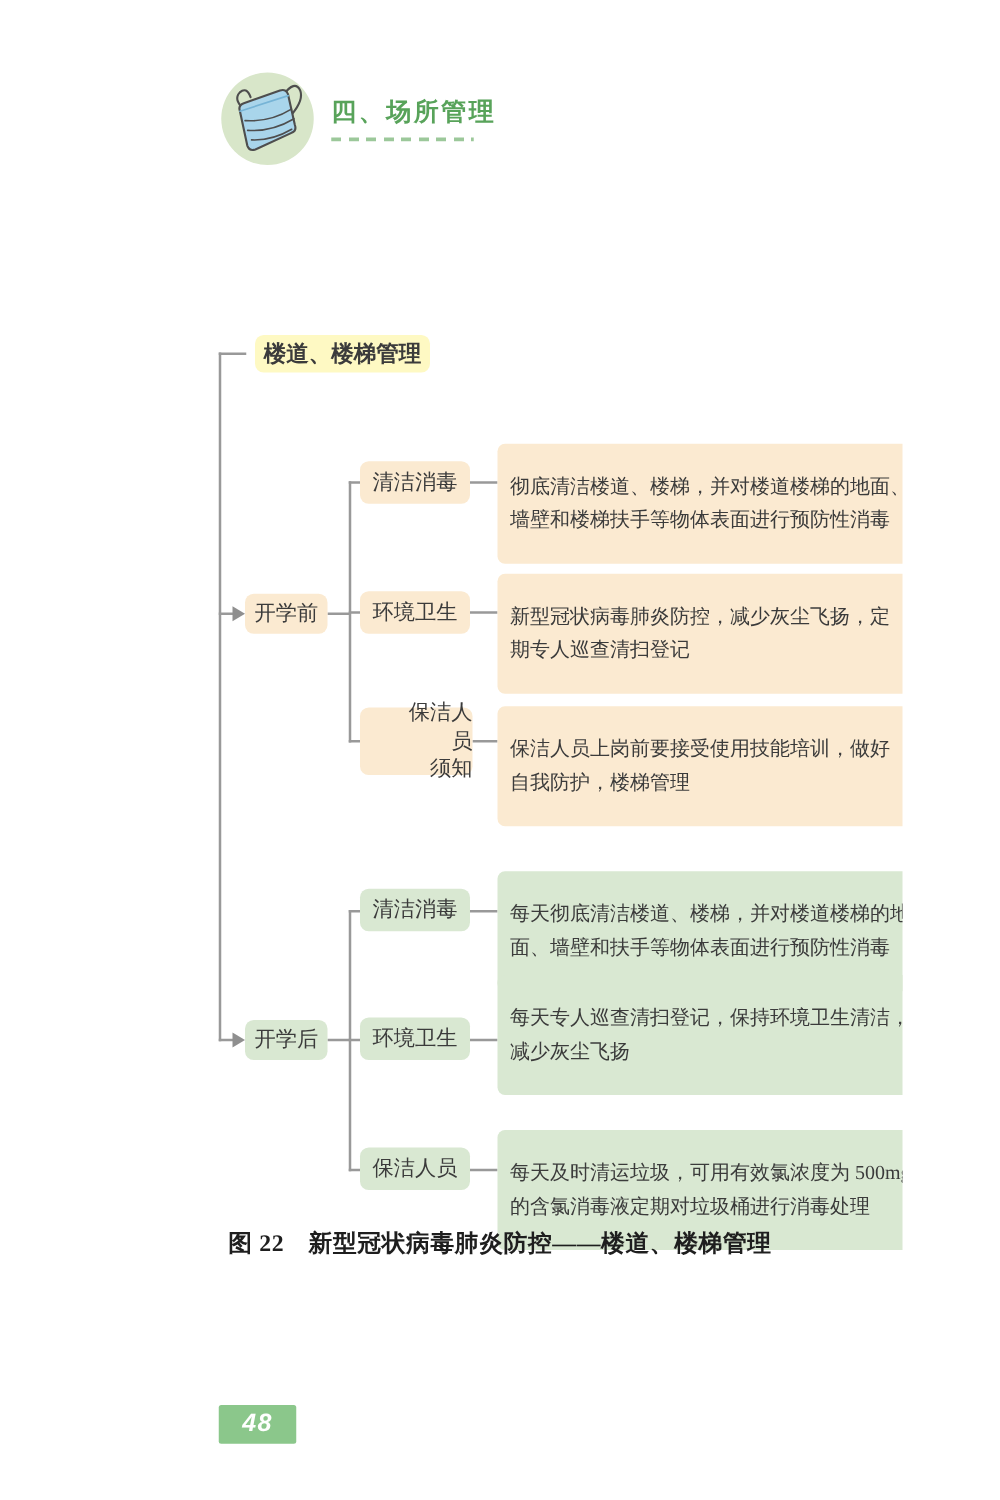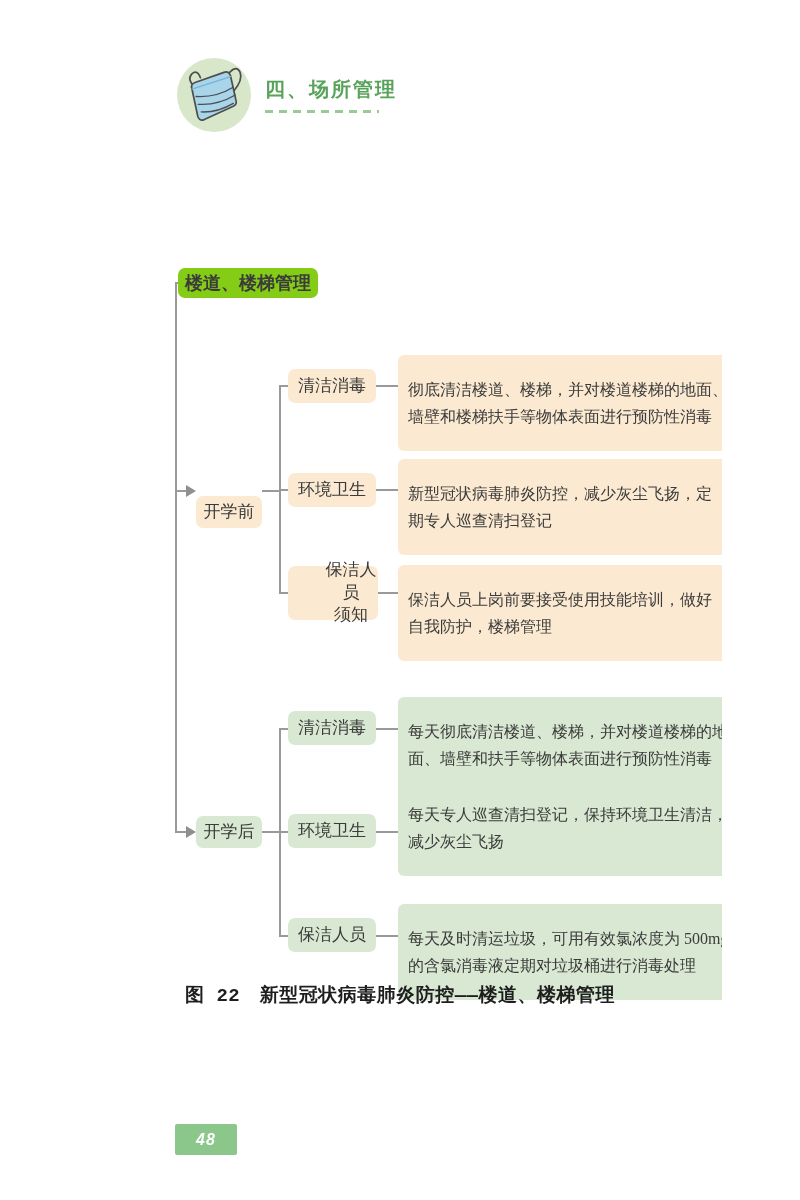--- a/index.html
+++ b/index.html
@@ -28,43 +28,43 @@
   .arrow-right {
     position:absolute; width:0; height:0;
     border-top:6px solid transparent; border-bottom:6px solid transparent;
     border-left:10px solid #8f8f8f;
   }
   .node {
     position:absolute; display:flex; align-items:center; justify-content:center;
     border-radius:7px; font-size:17px; line-height:1.35; text-align:center;
     white-space:pre-line; color:#3b3b3b;
   }
-  .root-node   { left:100px; top:268px; width:140px; height:30px; background:#84cc16; font-size:18px; font-weight:600; }
+  .root-node   { left:126px; top:268px; width:140px; height:30px; background:#fef9c3; font-size:18px; font-weight:600; }
   .branch-node { width:66px; height:32px; }
   .pre-bg  { background:#fbead1; }
   .post-bg { background:#d9e8d2; }
-  .item-label { width:88px; height:34px; }
+  .item-label { width:88px; height:34px;text-align:right; }
   .item-label.tall { width:90px; height:54px;padding-left:36px; }
   .item-text {
     position:absolute; left:320px; width:372px; min-height:62px;
     border-radius:6px; padding:21px 10px; font-size:16px; line-height:27px;
     white-space:pre-line; color:#3b3b3b;
   }
   
   .figure-caption {
     position:absolute; left:0; top:982px; width:100%; text-align:center;
-    font-family:Liberation Mono, monospace;
+    font-family:Liberation Serif, serif;
     font-weight:bold; font-size:19px; color:#1e1e1e; letter-spacing:0.5px;
   }
   .page-number-badge {
     position:absolute; left:97px; top:1124px; width:62px; height:31px;
     background:#8bc78b; border-radius:2px;
     display:flex; align-items:center; justify-content:center;
     font-family:"Liberation Sans","DejaVu Sans",sans-serif;
-    font-weight:bold; font-style:italic; font-size:16px; color:#ffffff; letter-spacing:1px;
+    font-weight:bold; font-style:italic; font-size:20px; color:#ffffff; letter-spacing:1px;
   }
 </style>
 </head>
 <body>
 
 <div class="page">
 
   <div class="mask-badge">
     <svg viewBox="0 0 76 76" width="76" height="76">
       <circle cx="38" cy="38" r="37" fill="#d8e6c9"></circle>
@@ -103,21 +103,21 @@
     <div class="vline" style="left:201px;top:728px;height:209px"></div>
     <div class="hline" style="left:201px;top:728px;width:10px"></div>
     <div class="hline" style="left:298px;top:728px;width:22px"></div>
     <div class="hline" style="left:201px;top:831px;width:10px"></div>
     <div class="hline" style="left:298px;top:831px;width:22px"></div>
     <div class="hline" style="left:201px;top:935px;width:10px"></div>
     <div class="hline" style="left:298px;top:935px;width:22px"></div>
 
     <div class="node root-node">楼道、楼梯管理</div>
 
-    <div class="node branch-node pre-bg" style="left:118px;top:496px">开学前</div>
+    <div class="node branch-node pre-bg" style="left:118px;top:475px">开学前</div>
     <div class="node item-label pre-bg" style="left:210px;top:369px">清洁消毒</div>
     <div class="item-text pre-bg" style="top:355px">彻底清洁楼道、楼梯，并对楼道楼梯的地面、
 墙壁和楼梯扶手等物体表面进行预防性消毒</div>
     <div class="node item-label pre-bg" style="left:210px;top:473px">环境卫生</div>
     <div class="item-text pre-bg" style="top:459px">新型冠状病毒肺炎防控，减少灰尘飞扬，定
 期专人巡查清扫登记</div>
     <div class="node item-label tall pre-bg" style="left:210px;top:566px">保洁人员
 须知</div>
     <div class="item-text pre-bg" style="top:565px">保洁人员上岗前要接受使用技能培训，做好
 自我防护，楼梯管理</div>

